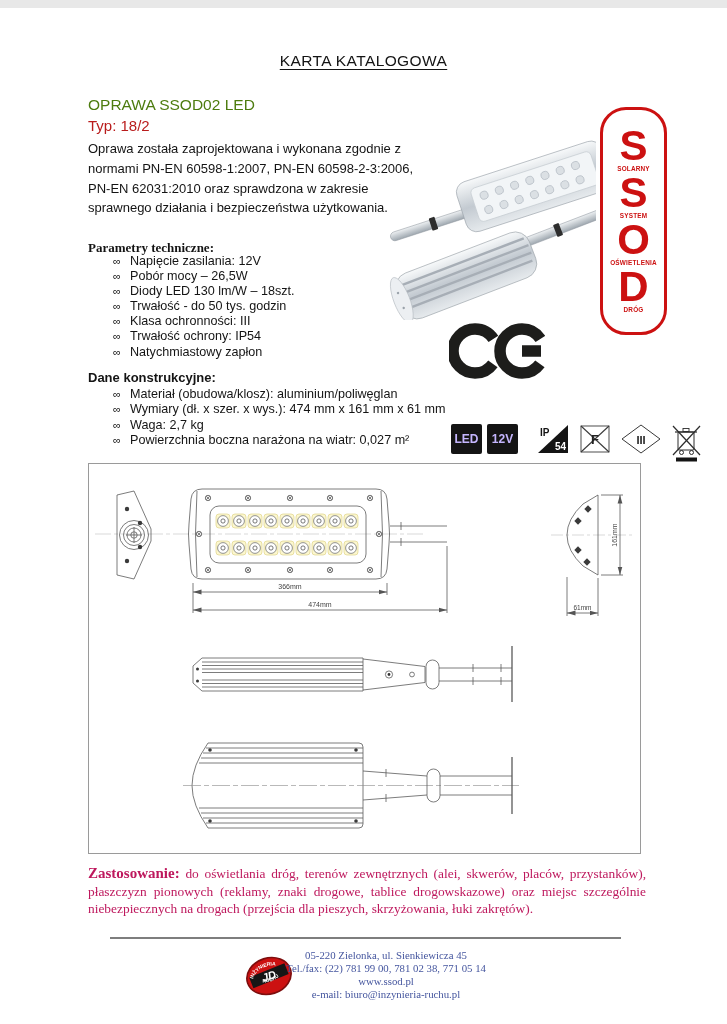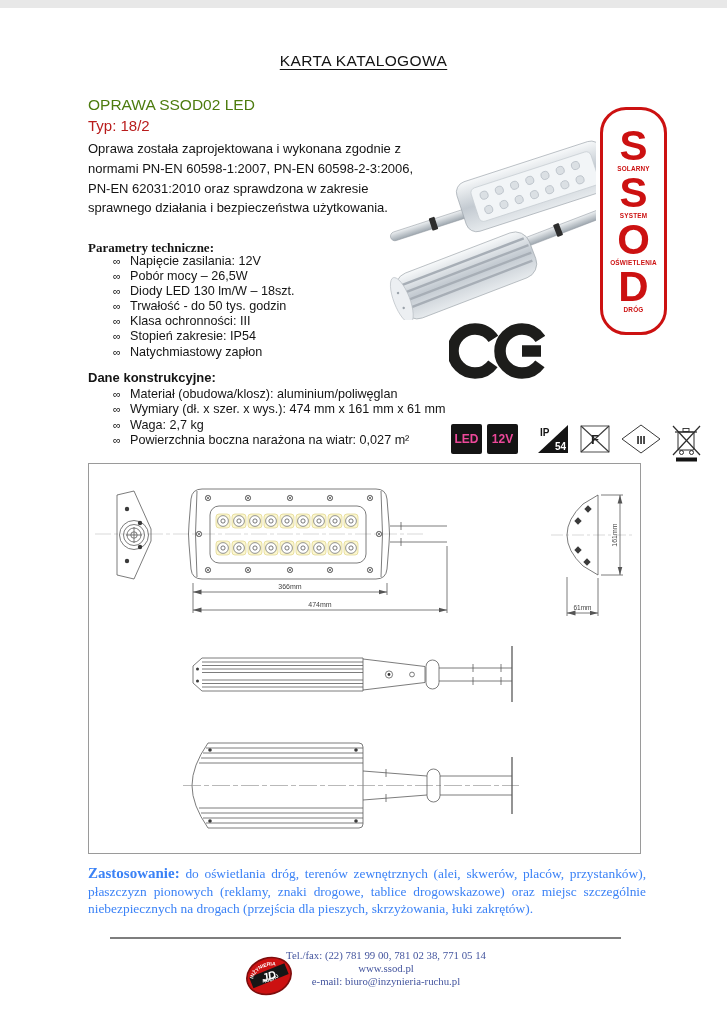--- a/index.html
+++ b/index.html
@@ -40,33 +40,33 @@
     display:flex; flex-direction:column; align-items:center; justify-content:center;
     text-align:center; color:#cc1111; z-index:1;
   }
   .ssod .big   { font-size:42px; font-weight:bold; line-height:37px; }
   .ssod .small { font-size:6.4px; font-weight:bold; letter-spacing:.2px; line-height:10px; }
 
   .ce { left:449px; top:312px; }
 
   .icons { left:451px; top:416px; display:flex; align-items:flex-start; }
   .ibox {
-    width:31px; height:30px; background:#141414; color:#ec4899;
+    width:31px; height:30px; background:#141414; color:#c4b5fd;
     font-weight:bold; font-size:12px; border-radius:2px;
     display:flex; align-items:center; justify-content:center; margin-right:5px;
   }
   .ic { margin-left:9px; }
   .ic-ip { margin-left:14px; }
 
   .tech-frame { left:88px; top:455px; width:551px; height:389px; border:1px solid #9a9a9a; }
 
   .application {
     top:857px; left:88px; width:558px;
     font-family:"Liberation Serif", serif; font-size:13.4px; line-height:17.6px;
-    text-align:justify; color:#3b82f6;
+    text-align:justify; color:#be185d;
   }
   .app-head { font-weight:bold; font-size:15px; }
 
   .divider { top:929px; left:110px; width:511px; border-top:2px solid #7e7e7e; }
 
   .footer-logo { left:243px; top:945px; }
   .footer-text {
     top:941px; left:255px; width:262px; text-align:center;
     font-family:"Liberation Serif", serif; font-size:10.8px; line-height:13px;
     color:#44559e;
@@ -165,21 +165,21 @@
     <div class="row">
         <span class="bullet">∞</span>
         <span>Trwałość - do 50 tys. godzin</span>
       </div>
     <div class="row">
         <span class="bullet">∞</span>
         <span>Klasa ochronności: III</span>
       </div>
     <div class="row">
         <span class="bullet">∞</span>
-        <span>Stopień zakresie: IP54</span>
+        <span>Trwałość ochrony: IP54</span>
       </div>
     <div class="row">
         <span class="bullet">∞</span>
         <span>Natychmiastowy zapłon</span>
       </div>
   </div>
 
   <div class="abs sec-heading h-cons">Dane konstrukcyjne:</div>
   <div class="abs blist l-cons">
     <div class="row">
@@ -421,18 +421,19 @@
       <path id="jdt" d="M8,27 A 18,14 0 0 1 44,27" fill="none"></path>
       <path id="jdb" d="M10,20 A 17,13 0 0 0 42,20" fill="none"></path>
       <rect x="7" y="17" width="38" height="11.5" fill="#161616" transform="rotate(-4 26 23)"></rect>
       <text font-size="5" font-weight="bold" fill="#fff"><textPath href="#jdt" startOffset="13%">INŻYNIERIA</textPath></text>
       <text font-size="5" font-weight="bold" fill="#fff"><textPath href="#jdb" startOffset="28%">RUCHU</textPath></text>
       <text x="26" y="27" text-anchor="middle" font-size="11" font-style="italic" font-weight="bold" fill="#fff">JD</text>
     </g>
   </svg>
 
   <div class="abs footer-text">
+    <div>05-220 Zielonka, ul. Sienkiewicza 45</div>
     <div>Tel./fax: (22) 781 99 00, 781 02 38, 771 05 14</div>
     <div>www.ssod.pl</div>
     <div>e-mail: biuro@inzynieria-ruchu.pl</div>
   </div>
 
 </div>
 
 </body></html>

